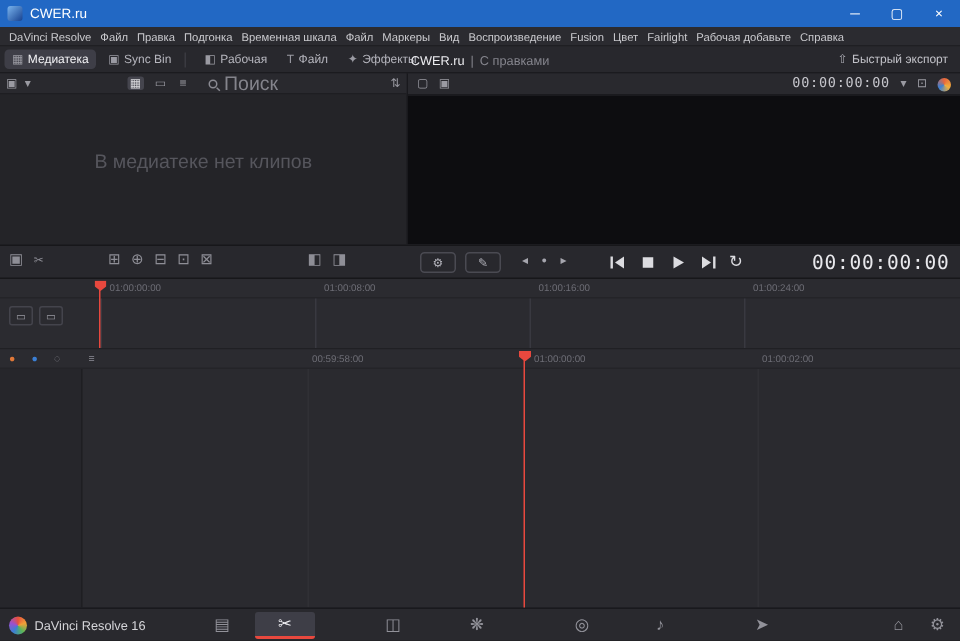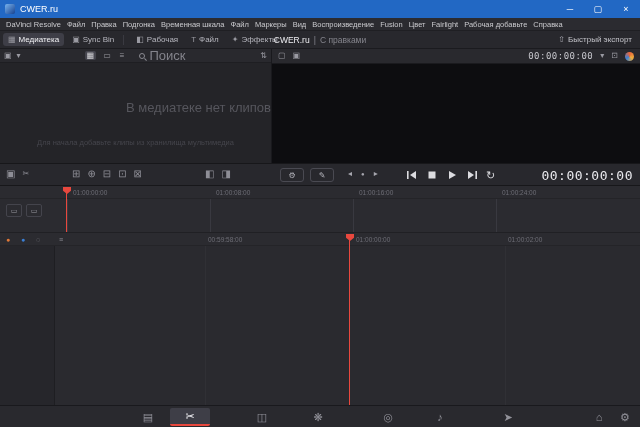--- a/index.html
+++ b/index.html
@@ -32,21 +32,21 @@
   #mediapool{position:absolute;left:0;top:49px;width:272px;height:114px;background:#242428;border-right:1px solid #19191d}
   .mp-header{height:14px;background:#29292e;display:flex;align-items:center;padding:0 4px;gap:5px;border-bottom:1px solid #1e1e22}
   .mp-ic{font-size:8px;color:#9a9aa2;line-height:1}
   .mp-view{font-size:8px;color:#9a9aa2;padding:0 2px;line-height:1.2}
   .mp-view.active{background:#45454e;border-radius:2px;color:#dadade}
   .search{display:flex;align-items:center;gap:4px;margin-left:8px;flex:1}
   .search-glass{width:6px;height:6px;border:1px solid #8a8a92;border-radius:50%;position:relative;flex:none}
   .search-glass::after{content:"";position:absolute;width:3px;height:1px;background:#8a8a92;transform:rotate(45deg);left:4px;top:5px}
   .search-text{font-size:13px;color:#84848c}
   .mp-master{height:11px;display:flex;align-items:center;padding:0 5px;font-size:7.5px;color:#9a9aa2;background:#2a2a2f;border-bottom:1px solid #1e1e22}
-  .mp-empty{position:relative;height:89px;display:flex;align-items:center;justify-content:flex-end}
+  .mp-empty{position:relative;height:89px;display:flex;align-items:center;justify-content:center}
   .mp-empty-title{font-size:13px;color:#56565d}
   .mp-empty-hint{position:absolute;bottom:5px;width:100%;text-align:center;font-size:7.5px;color:#45454c}
 
   
   #viewer{position:absolute;left:272px;top:49px;width:368px;height:114px;background:#29292e}
   .vw-header{height:14px;display:flex;align-items:center;padding:0 6px;gap:7px}
   .vw-ic{font-size:8px;color:#9a9aa2;line-height:1}
   .vw-tc{font-size:9px;color:#c6c6cc;font-family:"DejaVu Sans Mono",monospace;letter-spacing:.5px;margin-left:auto}
   .vw-badge{width:9px;height:9px;border-radius:50%;background:conic-gradient(#e8663c,#f0b03c,#3b7fd4,#e8663c)}
   .vw-body{height:100px;background:#0d0d10;border-top:1px solid #1a1a1e}
@@ -161,21 +161,20 @@
     <span class="mp-view">▭</span>
     <span class="mp-view">≡</span>
     <div class="search">
       <span class="search-glass"></span>
       <span class="search-text">Поиск</span>
     </div>
     <span class="mp-ic">⇅</span>
   </div>
   <div class="mp-empty">
     <span class="mp-empty-title">В медиатеке нет клипов</span>
-    <span class="mp-empty-hint">Для начала добавьте клипы из хранилища мультимедиа</span>
   </div>
 </div>
 
 <div id="viewer">
   <div class="vw-header">
     <span class="vw-ic">▢</span>
     <span class="vw-ic">▣</span>
     <span class="vw-tc">00:00:00:00</span>
     <span class="vw-ic">▾</span>
     <span class="vw-ic">⊡</span>
@@ -265,20 +264,24 @@
   <div class="tl-body">
     <div class="tl-leftcol"></div>
     <div class="faint" style="left:205px;top:0;height:159px"></div>
     <div class="faint" style="left:505px;top:0;height:159px"></div>
   </div>
   <div class="ph-flag" style="left:346px;top:1px"></div>
   <div class="ph-line" style="left:349px;top:7px;height:165px"></div>
 </div>
 
 <div id="bottombar">
+  <div class="bb-left">
+    <span class="bb-logo"></span>
+    <span class="bb-name">DaVinci Resolve 16</span>
+  </div>
   <div class="bb-page" style="left:135px">
       <span>▤</span>
     </div>
   <div class="bb-page active" style="left:170px">
       <span>✂</span>
     </div>
   <div class="bb-page" style="left:249px">
       <span>◫</span>
     </div>
   <div class="bb-page" style="left:305px">

